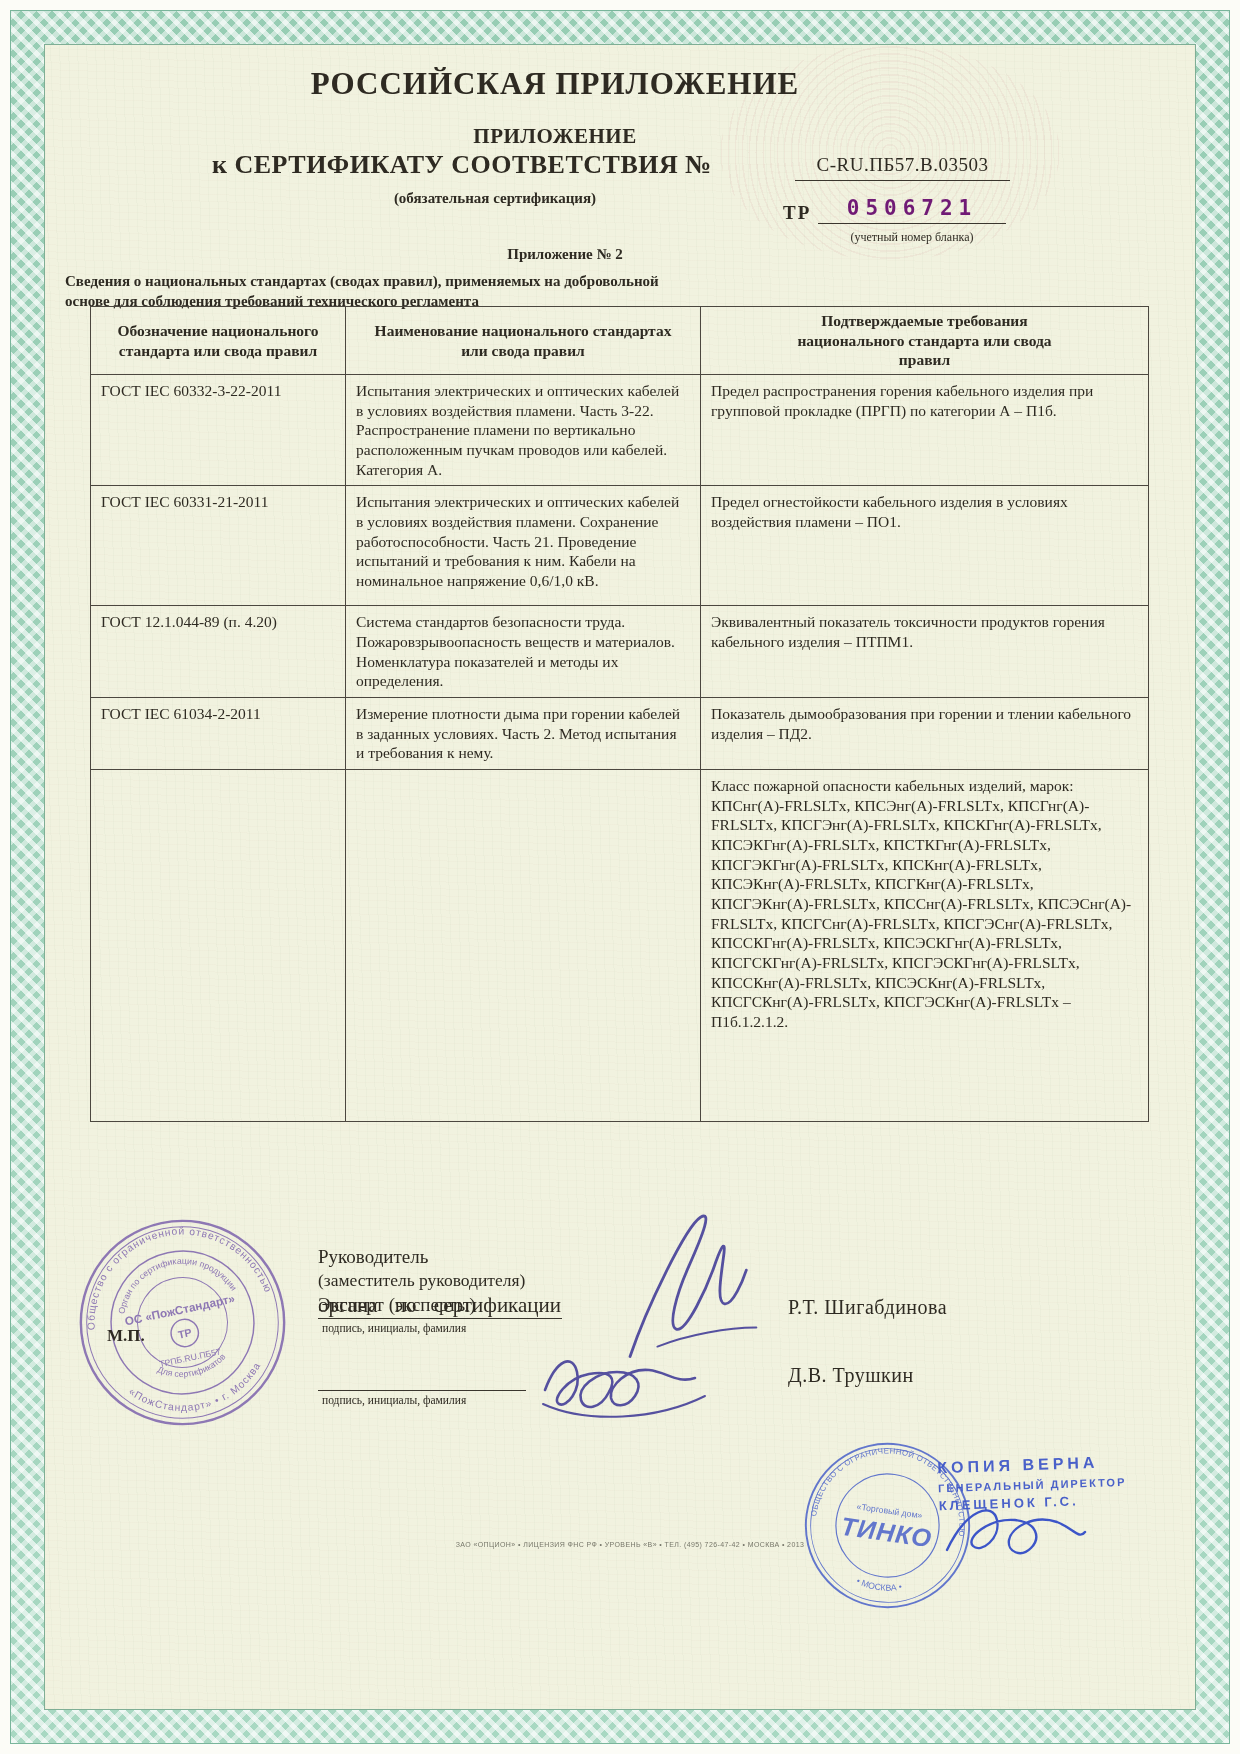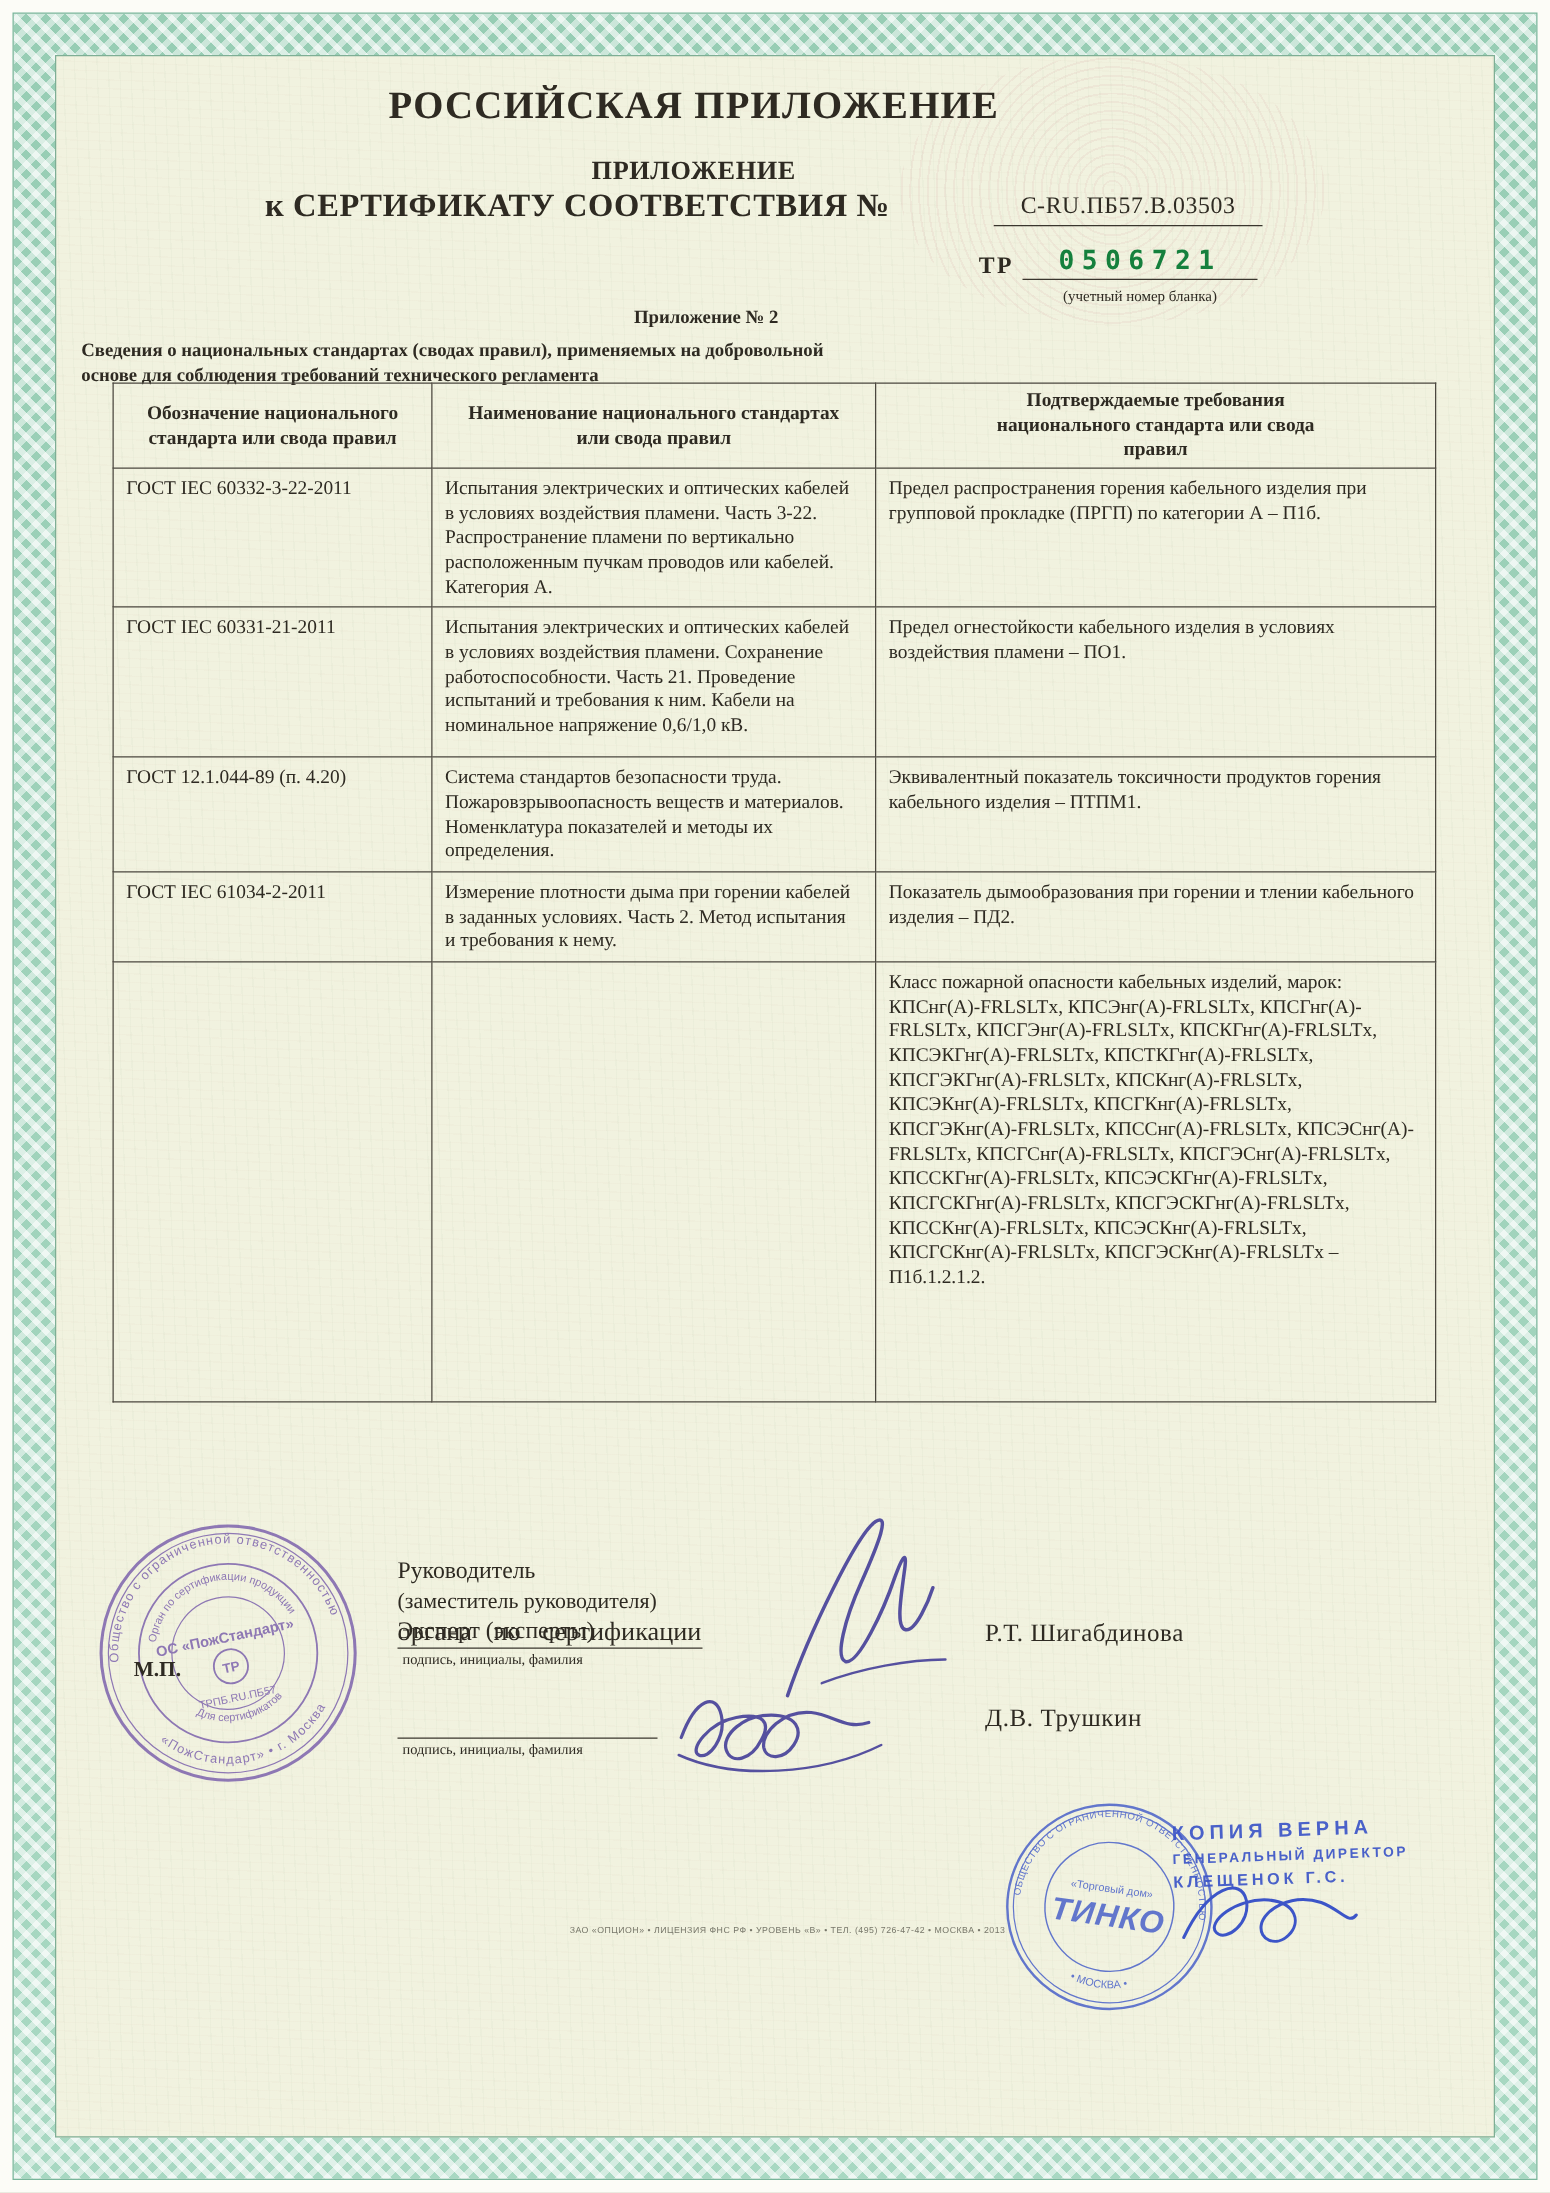--- a/index.html
+++ b/index.html
@@ -32,21 +32,21 @@
   .pre { white-space: pre-line; }
 
   .title        { top: 66px;  left: 0; width: 1110px; text-align: center; font-size: 31px; font-weight: bold; letter-spacing: 1px; }
   .doc-type     { top: 124px; left: 0; width: 1110px; text-align: center; font-size: 21px; font-weight: bold; letter-spacing: .5px; }
   .cert-line    { top: 150px; left: 212px; font-size: 26px; font-weight: bold; letter-spacing: .5px; }
   .cert-number  { top: 154px; left: 795px; width: 215px; text-align: center; font-size: 19px; letter-spacing: .5px;
                   border-bottom: 1px solid #3a362e; padding-bottom: 4px; }
   .mandatory    { top: 190px; left: 0; width: 990px; text-align: center; font-size: 15px; font-weight: bold; }
   .tr-label     { top: 202px; left: 783px; font-size: 19px; font-weight: bold; letter-spacing: 2px; }
   .blank-number { top: 196px; left: 818px; width: 188px; text-align: center; font-size: 21px; font-weight: bold;
-                  font-family: "DejaVu Sans Mono", monospace; letter-spacing: 6px; color: #15803d;
+                  font-family: "DejaVu Sans Mono", monospace; letter-spacing: 6px; color: #701a75;
                   border-bottom: 1px solid #3a362e; padding-bottom: 3px; }
   .blank-caption{ top: 230px; left: 818px; width: 188px; text-align: center; font-size: 12px; }
   .annex-title  { top: 246px; left: 0; width: 1130px; text-align: center; font-size: 15px; font-weight: bold; }
   .annex-sub    { top: 272px; left: 65px; width: 1010px; text-align: left; font-size: 15px; font-weight: bold; line-height: 1.3; }
 
   .std-table { top: 306px; left: 90px; width: 1058px; border-collapse: collapse; table-layout: fixed;
                font-size: 15.5px; line-height: 1.27; }
   .std-table col.c1 { width: 255px; } .std-table col.c2 { width: 355px; } .std-table col.c3 { width: 448px; }
   .std-table th, .std-table td { border: 1px solid #4b473f; padding: 6px 12px 6px 10px; vertical-align: top; text-align: left; }
   .std-table th { height: 68px; vertical-align: middle; text-align: center; font-weight: bold; padding: 4px 8px; }
@@ -86,20 +86,21 @@
 <div class="page">
   <div class="frame"></div>
   <div class="paper"></div>
   <div class="rosette"></div>
 
   <div class="content">
     <div class="title">РОССИЙСКАЯ ПРИЛОЖЕНИЕ</div>
     <div class="doc-type">ПРИЛОЖЕНИЕ</div>
     <div class="cert-line">к СЕРТИФИКАТУ СООТВЕТСТВИЯ  №</div>
     <div class="cert-number">C-RU.ПБ57.В.03503</div>
+    <div class="mandatory">(обязательная сертификация)</div>
     <div class="tr-label">ТР</div>
     <div class="blank-number">0506721</div>
     <div class="blank-caption">(учетный номер бланка)</div>
     <div class="annex-title">Приложение № 2</div>
     <div class="annex-sub pre">Сведения о национальных стандартах (сводах правил), применяемых на добровольной
 основе для соблюдения требований технического регламента</div>
 
     <table class="std-table">
       <colgroup>
           <col class="c1">

